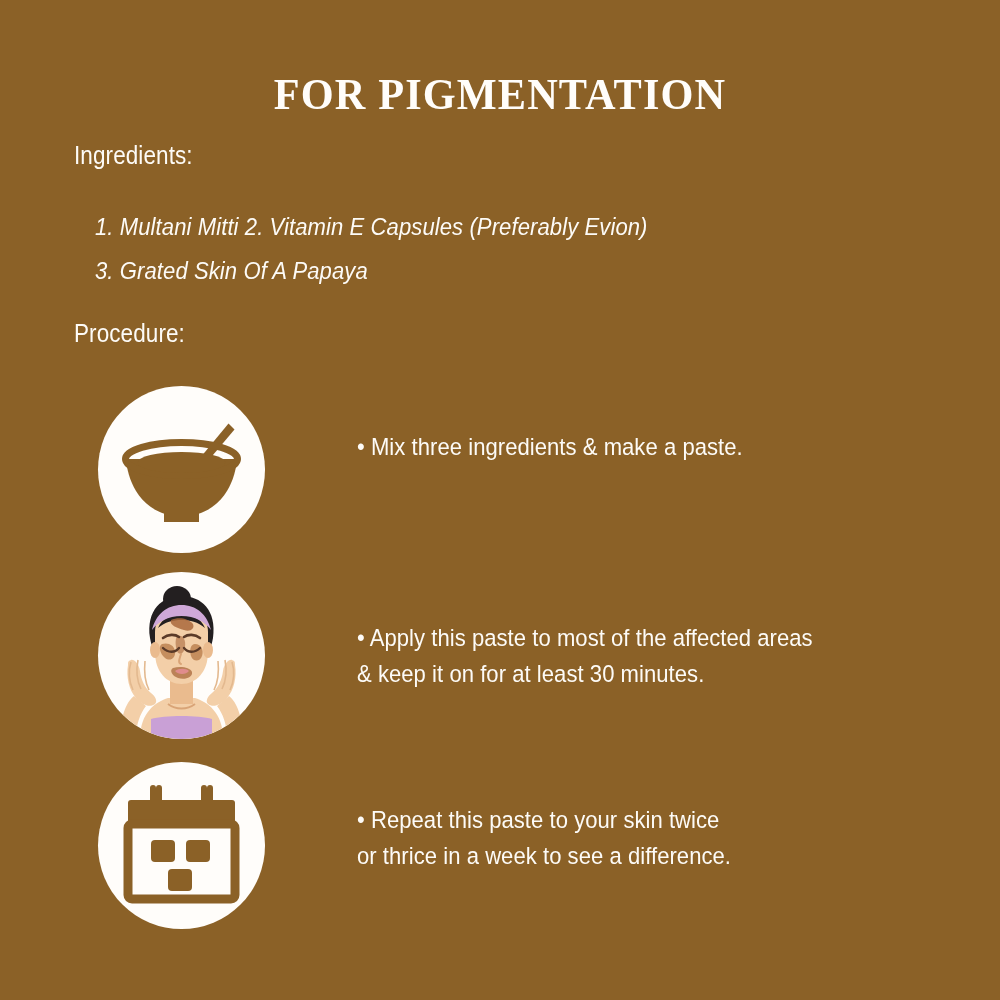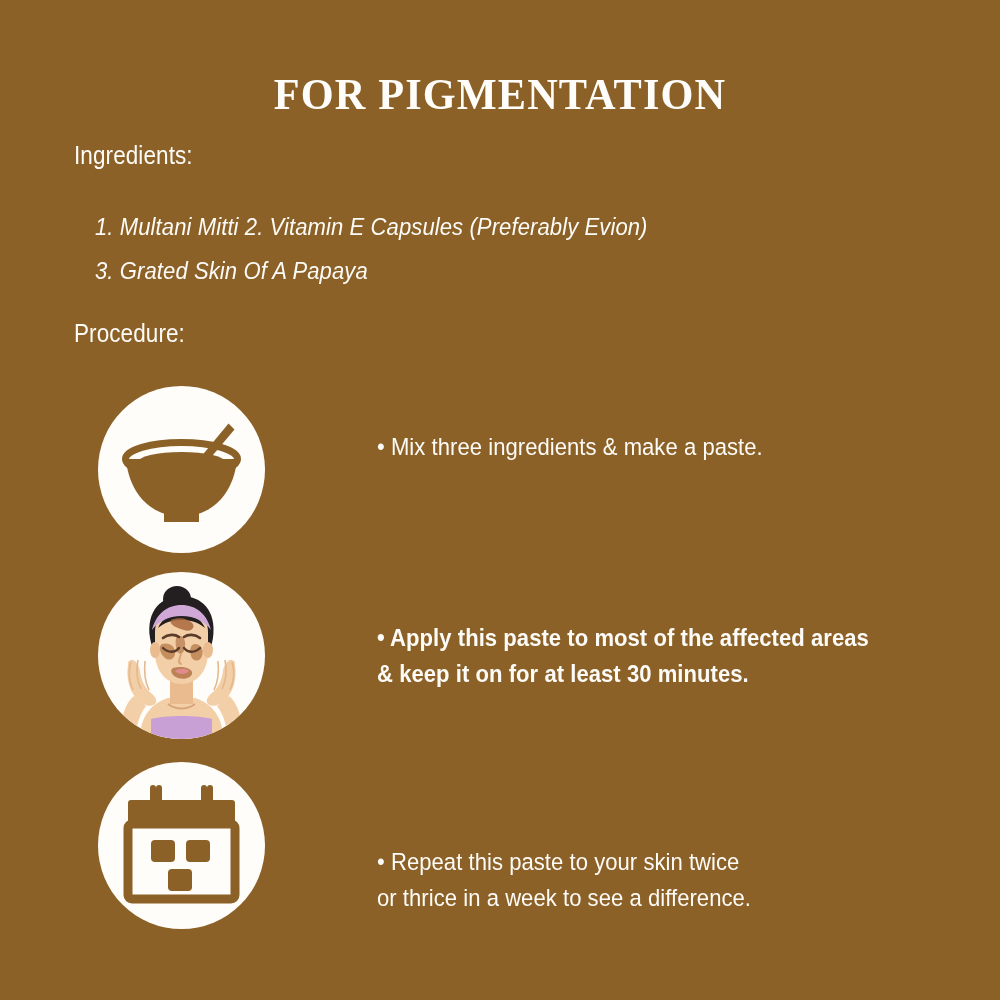--- a/index.html
+++ b/index.html
@@ -102,36 +102,36 @@
     width: 167px;
     height: 167px;
     border-radius: 50%;
     background: #fffdfa;
     overflow: hidden;
   }
   .icon-circle svg { display: block; }
 
   .step-text {
     position: absolute;
-    left: 377px;
+    left: 357px;
     top: 43px;
     width: 580px;
     color: #fdfbf7;
     font-size: 24.5px;
     line-height: 36px;
     letter-spacing: 0.05px;
   }
   .step-text .ln {
     display: block;
     transform: scaleX(0.9);
     transform-origin: left center;
     white-space: nowrap;
   }
-  #step-2 .step-text { top: 48px; font-weight: bold; }
-  #step-3 .step-text { top: 40px; margin-top: 42px; }
+  #step-2 .step-text { top: 48px; }
+  #step-3 .step-text { top: 40px; }
 </style>
 </head>
 <body>
 
 <div id="poster">
 
   <div class="title">FOR PIGMENTATION</div>
 
   <div class="heading" id="ingredients-heading">Ingredients:</div>
 

